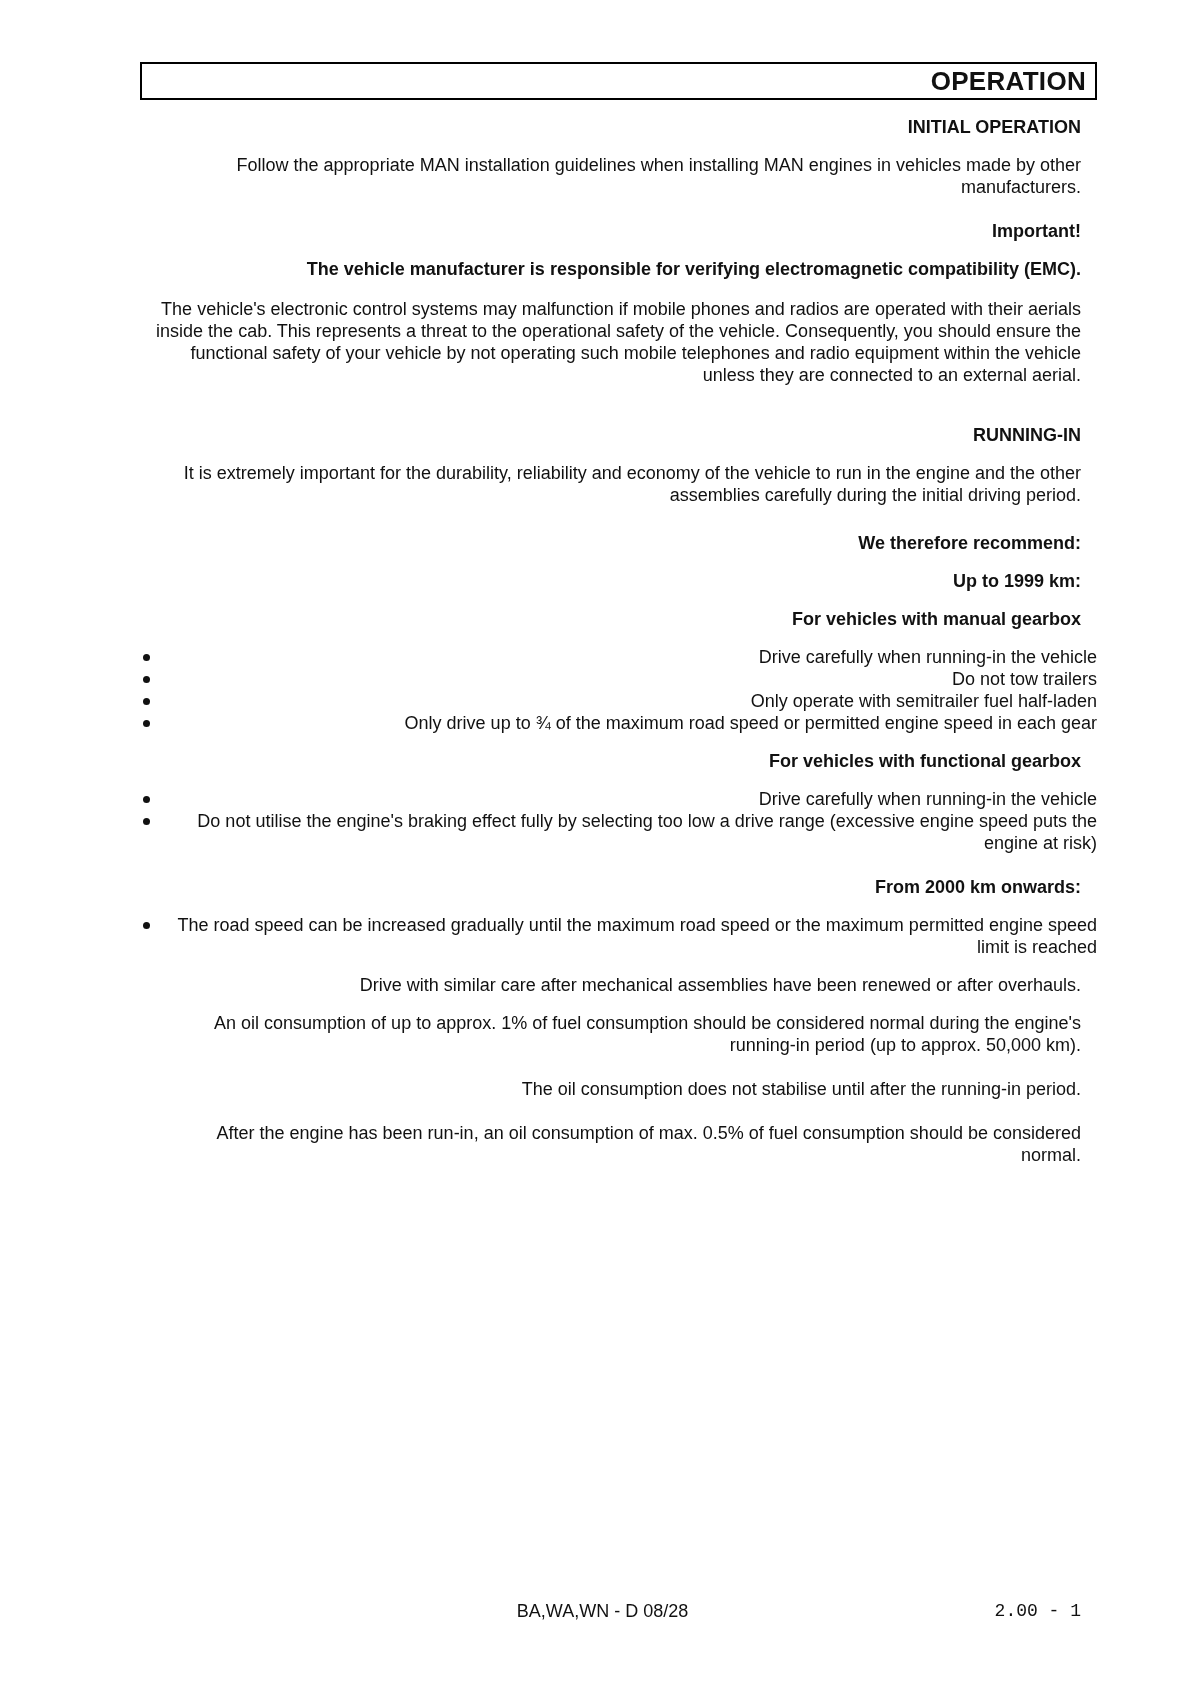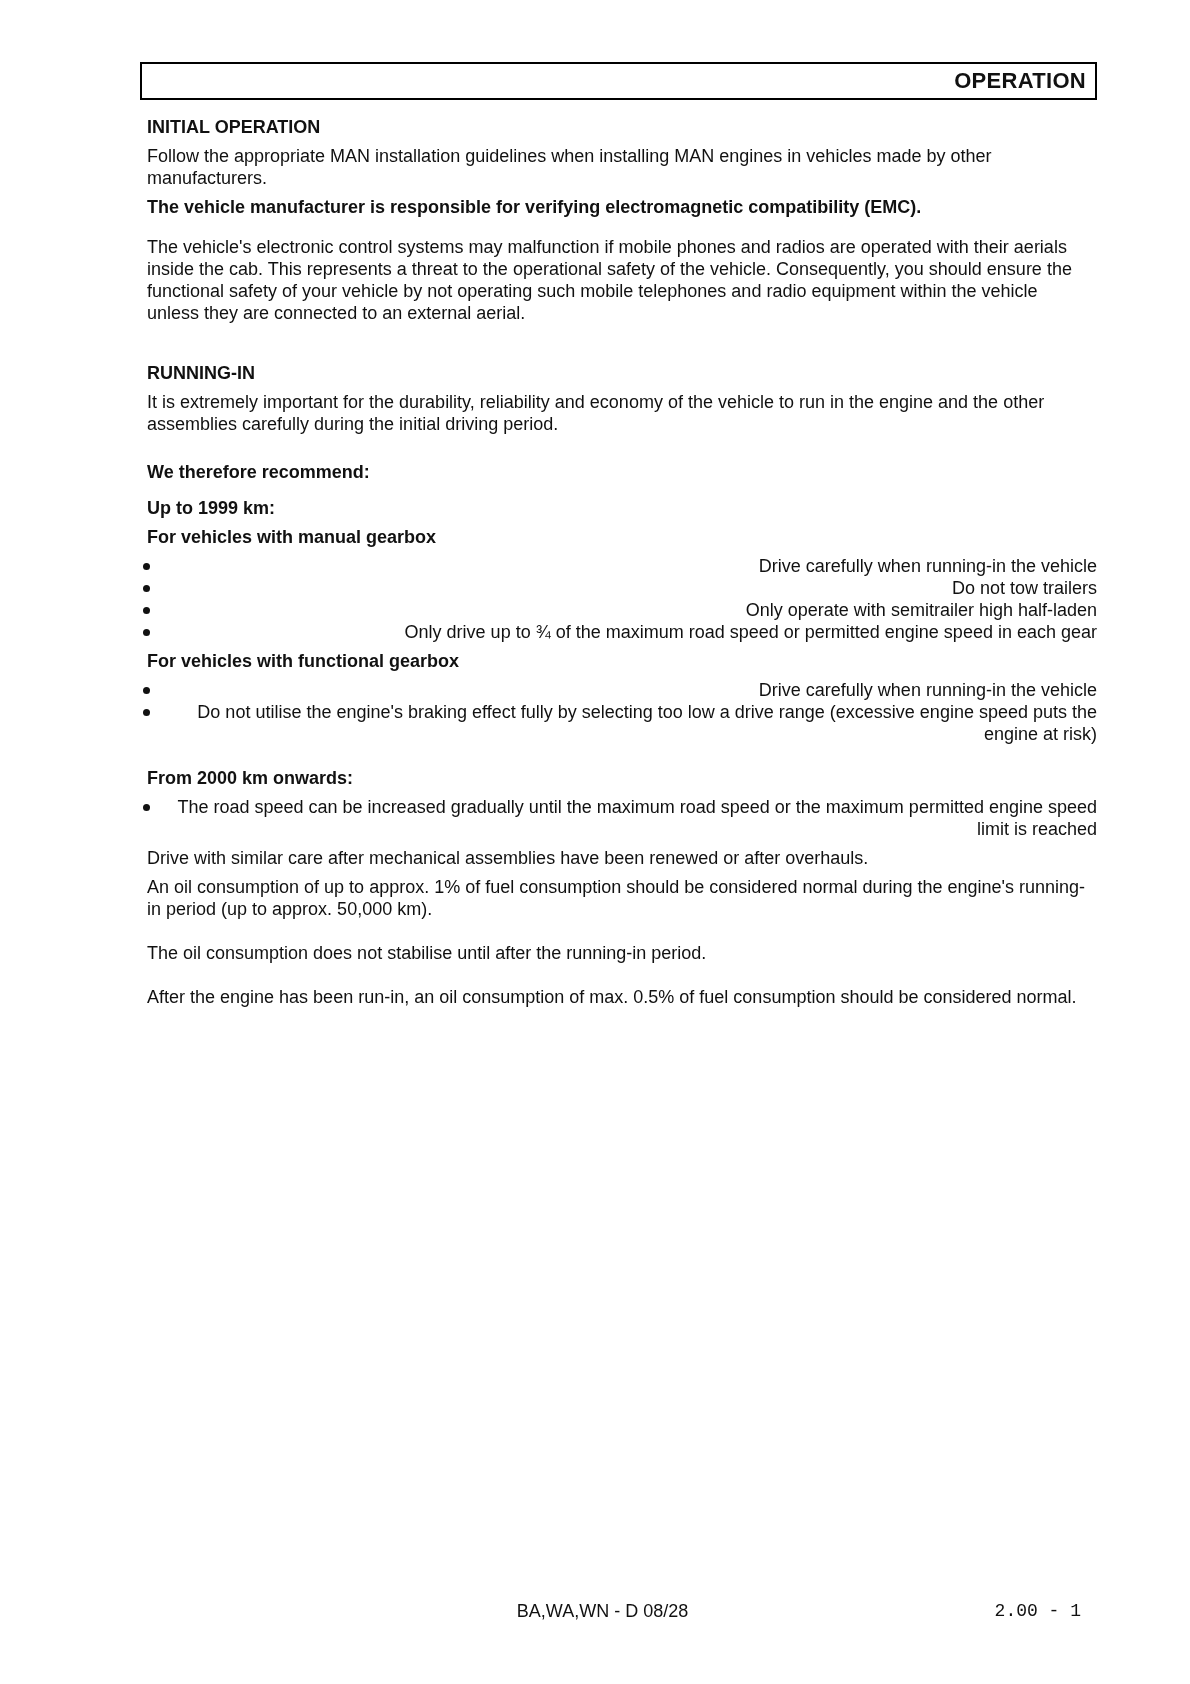--- a/index.html
+++ b/index.html
@@ -25,25 +25,25 @@
     border: 2px solid #000000;
     height: 34px;
     display: flex;
     align-items: center;
     justify-content: flex-end;
     padding-right: 9px;
     margin-bottom: 16px;
   }
   .header-box .title {
     font-weight: bold;
-    font-size: 22px;
+    font-size: 26px;
     letter-spacing: 0.3px;
     margin-left: 20px;
   }
-  p, h3, h4 { margin: 7px; font-size: 18px; }
+  p, h3, h4 { margin: 16px; font-size: 18px; text-align: right; }
   .bold { font-weight: bold; }
   .mt-14 { margin-top: 14px; }
   .mt-18 { margin-top: 18px; }
   .mt-22 { margin-top: 22px; }
   .mt-26 { margin-top: 26px; }
   .mt-38 { margin-top: 38px; }
   ul.blist { list-style: none; margin: 0; padding: 0; }
   li.bullet { display: flex; }
   .dot {
     width: 7px;
@@ -74,20 +74,21 @@
 <div class="page">
   <div class="content">
 
     <div class="header-box">
       <span class="title">OPERATION</span>
     </div>
 
     <h3 class="bold">INITIAL OPERATION</h3>
     <p>Follow the appropriate MAN installation guidelines when installing MAN engines in vehicles made by other manufacturers.</p>
 
+    <h3 class="bold mt-22">Important!</h3>
     <p class="bold">The vehicle manufacturer is responsible for verifying electromagnetic compatibility (EMC).</p>
 
     <p class="mt-18">The vehicle's electronic control systems may malfunction if mobile phones and radios are operated with their aerials inside the cab. This represents a threat to the operational safety of the vehicle. Consequently, you should ensure the functional safety of your vehicle by not operating such mobile telephones and radio equipment within the vehicle unless they are connected to an external aerial.</p>
 
     <h3 class="bold mt-38">RUNNING-IN</h3>
     <p>It is extremely important for the durability, reliability and economy of the vehicle to run in the engine and the other assemblies carefully during the initial driving period.</p>
 
     <p class="bold mt-26">We therefore recommend:</p>
 
     <h4 class="bold mt-14">Up to 1999 km:</h4>
@@ -97,21 +98,21 @@
       <li class="bullet">
         <span class="dot"></span>
         <span class="btxt">Drive carefully when running-in the vehicle</span>
       </li>
       <li class="bullet">
         <span class="dot"></span>
         <span class="btxt">Do not tow trailers</span>
       </li>
       <li class="bullet">
         <span class="dot"></span>
-        <span class="btxt">Only operate with semitrailer high half-laden</span>
+        <span class="btxt">Only operate with semitrailer fuel half-laden</span>
       </li>
       <li class="bullet">
         <span class="dot"></span>
         <span class="btxt">Only drive up to ¾ of the maximum road speed or permitted engine speed in each gear</span>
       </li>
     </ul>
 
     <h4 class="bold">For vehicles with functional gearbox</h4>
 
     <ul class="blist">

